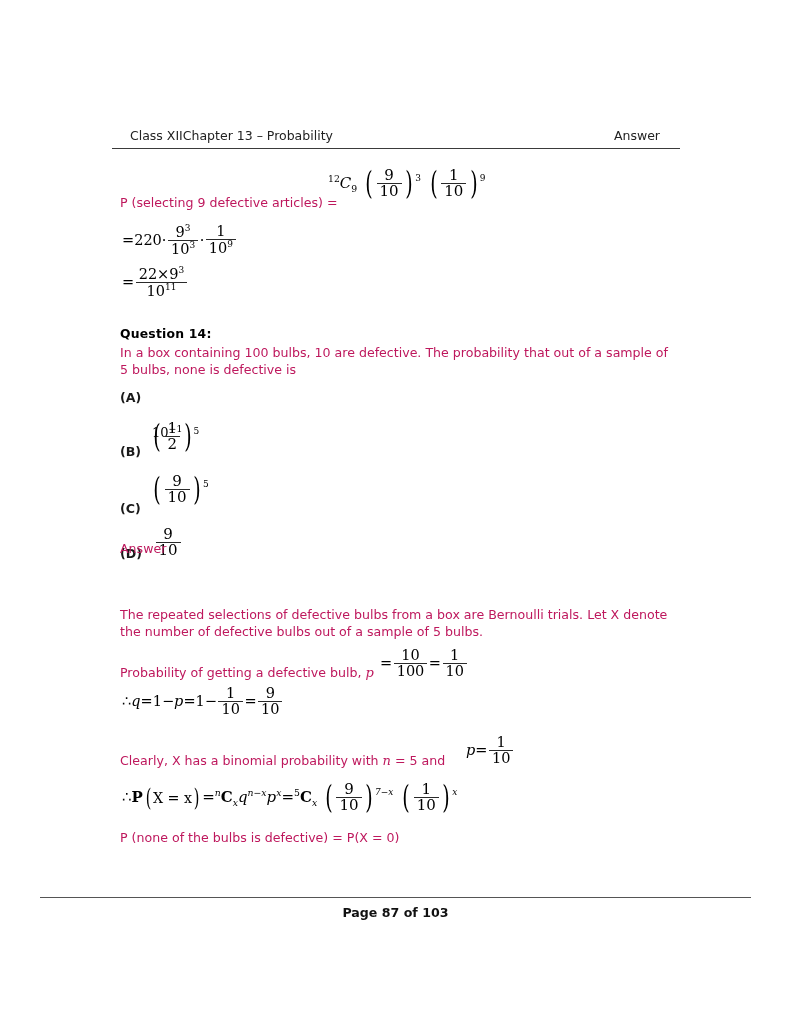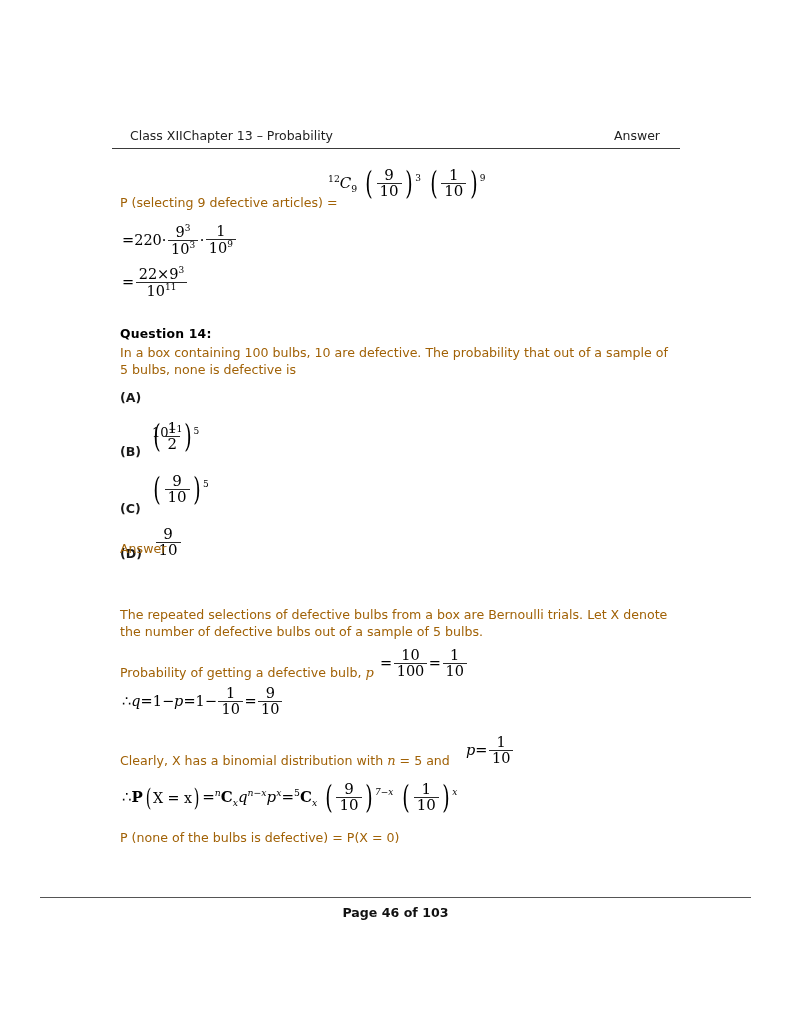--- a/index.html
+++ b/index.html
@@ -46,21 +46,21 @@
     height: 0;
     border-top: 1.6px solid #3a3a3a;
   }
 
   
   .content { position: absolute; left: 0; top: 0; width: 791px; }
 
   .ptext {
     position: absolute;
     font-size: 12.6px;
-    color: #a16207;
+    color: #be185d;
     line-height: 17px;
     white-space: nowrap;
   }
   .ptext.wrap { white-space: normal; }
 
   .qlabel {
     position: absolute;
     font-size: 12.4px;
     font-weight: bold;
     color: #000000;
@@ -245,21 +245,21 @@
     </div>
     <div class="math" style="left:380px; top:648px; font-size:14.5px;">
       <span class="mrm">=</span><span class="frac"><span class="num">10</span><span class="den">100</span></span><span class="mrm">=</span><span class="frac"><span class="num">1</span><span class="den">10</span></span>
     </div>
 
     <div class="math" style="left:122px; top:686px; font-size:14.5px;">
       <span class="mrm">∴</span><i>q</i><span class="mrm">=</span><span class="mrm">1</span><span class="mrm">−</span><i>p</i><span class="mrm">=</span><span class="mrm">1</span><span class="mrm">−</span><span class="frac"><span class="num">1</span><span class="den">10</span></span><span class="mrm">=</span><span class="frac"><span class="num">9</span><span class="den">10</span></span>
     </div>
 
     <div class="ptext" style="left:120px; top:752px;">
-      <span>Clearly, X has a binomial distribution with</span>
+      <span>Clearly, X has a binomial probability with</span>
       <span class="mi" style="font-size:13px;">n</span>
       <span>= 5 and</span>
     </div>
     <div class="math" style="left:466px; top:735px; font-size:14.5px;">
       <i>p</i><span class="mrm">=</span><span class="frac"><span class="num">1</span><span class="den">10</span></span>
     </div>
 
     <div class="math" style="left:122px; top:782px; font-size:15px;">
       <span class="mrm">∴</span><span class="mrm" style="font-weight:600;">P</span><span class="paren"><span class="pl" style="font-size:1.55em;">(</span><span class="mrm" style="font-size:0.95em;">X = x</span><span class="pr" style="font-size:1.55em;">)</span></span><span class="mrm">=</span><span class="sup">n</span><span class="mrm" style="font-weight:600;">C</span><span class="sub">x</span><i>q</i><span class="sup">n−x</span><i>p</i><span class="sup">x</span><span class="mrm">=</span><span class="sup rm">5</span><span class="mrm" style="font-weight:600;">C</span><span class="sub">x</span>
       <span class="paren">
@@ -268,15 +268,15 @@
       <span class="paren">
         <span class="pl">(</span><span class="frac"><span class="num">1</span><span class="den">10</span></span><span class="pr">)</span><span class="supsmall">x</span>
       </span>
     </div>
 
     <div class="ptext" style="left:120px; top:829px;">P (none of the bulbs is defective) = P(X = 0)</div>
 
   </div>
 
   <div class="footer-rule"></div>
-  <div class="footer-text">Page 46 of 103</div>
+  <div class="footer-text">Page 87 of 103</div>
 
 </div>
 
 </body></html>

